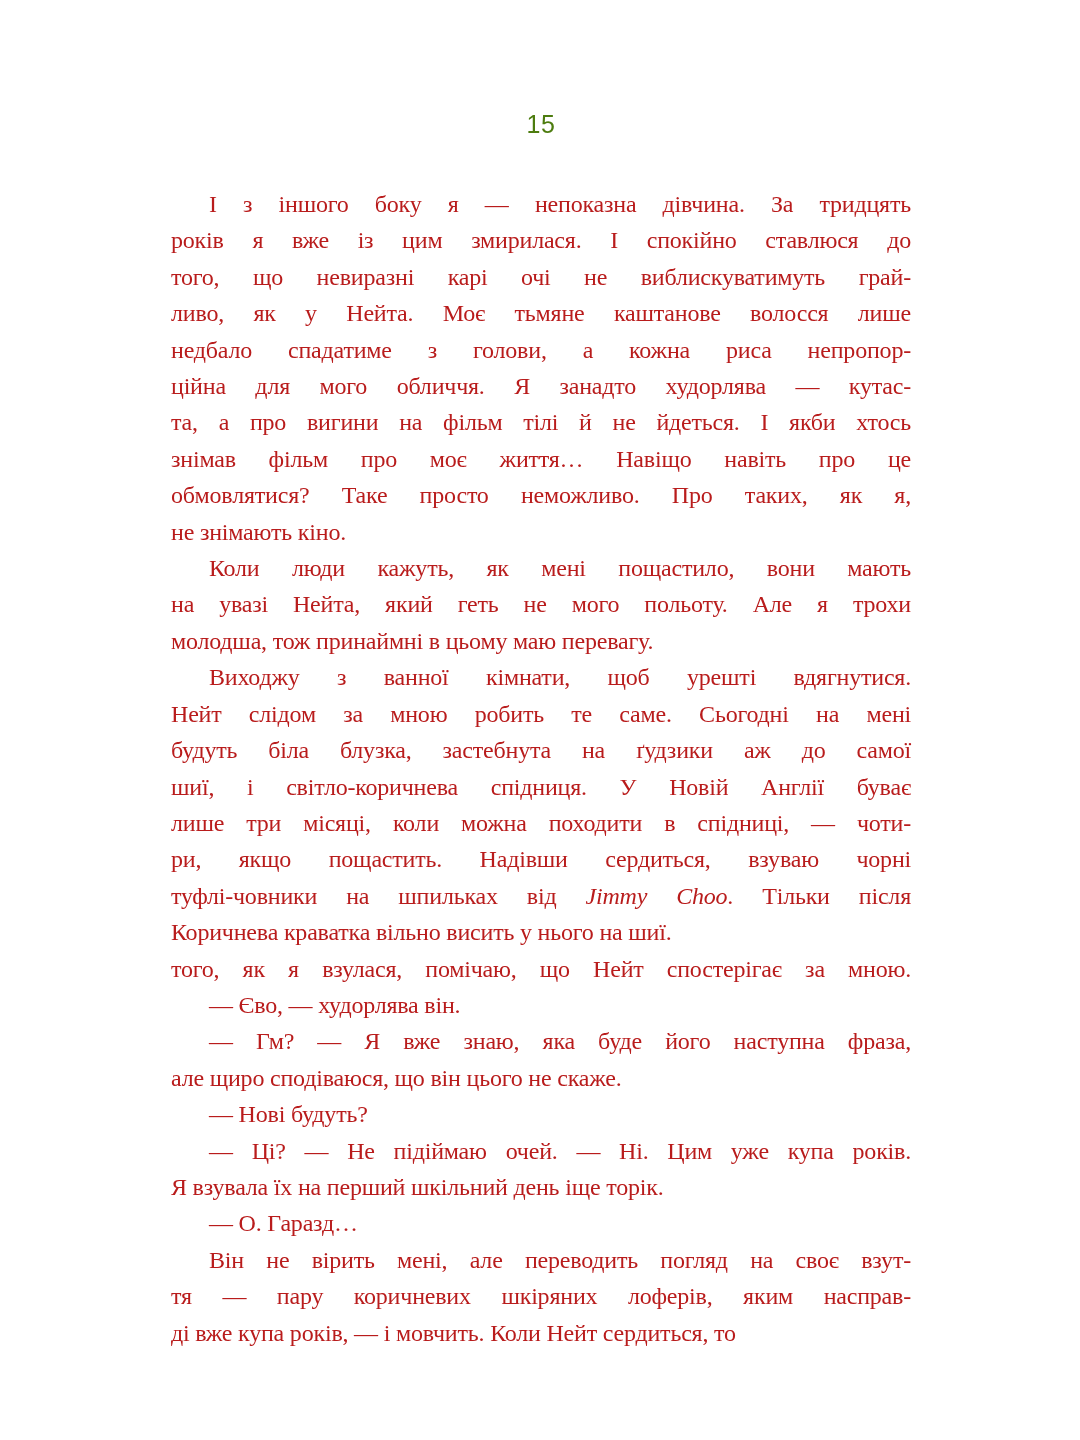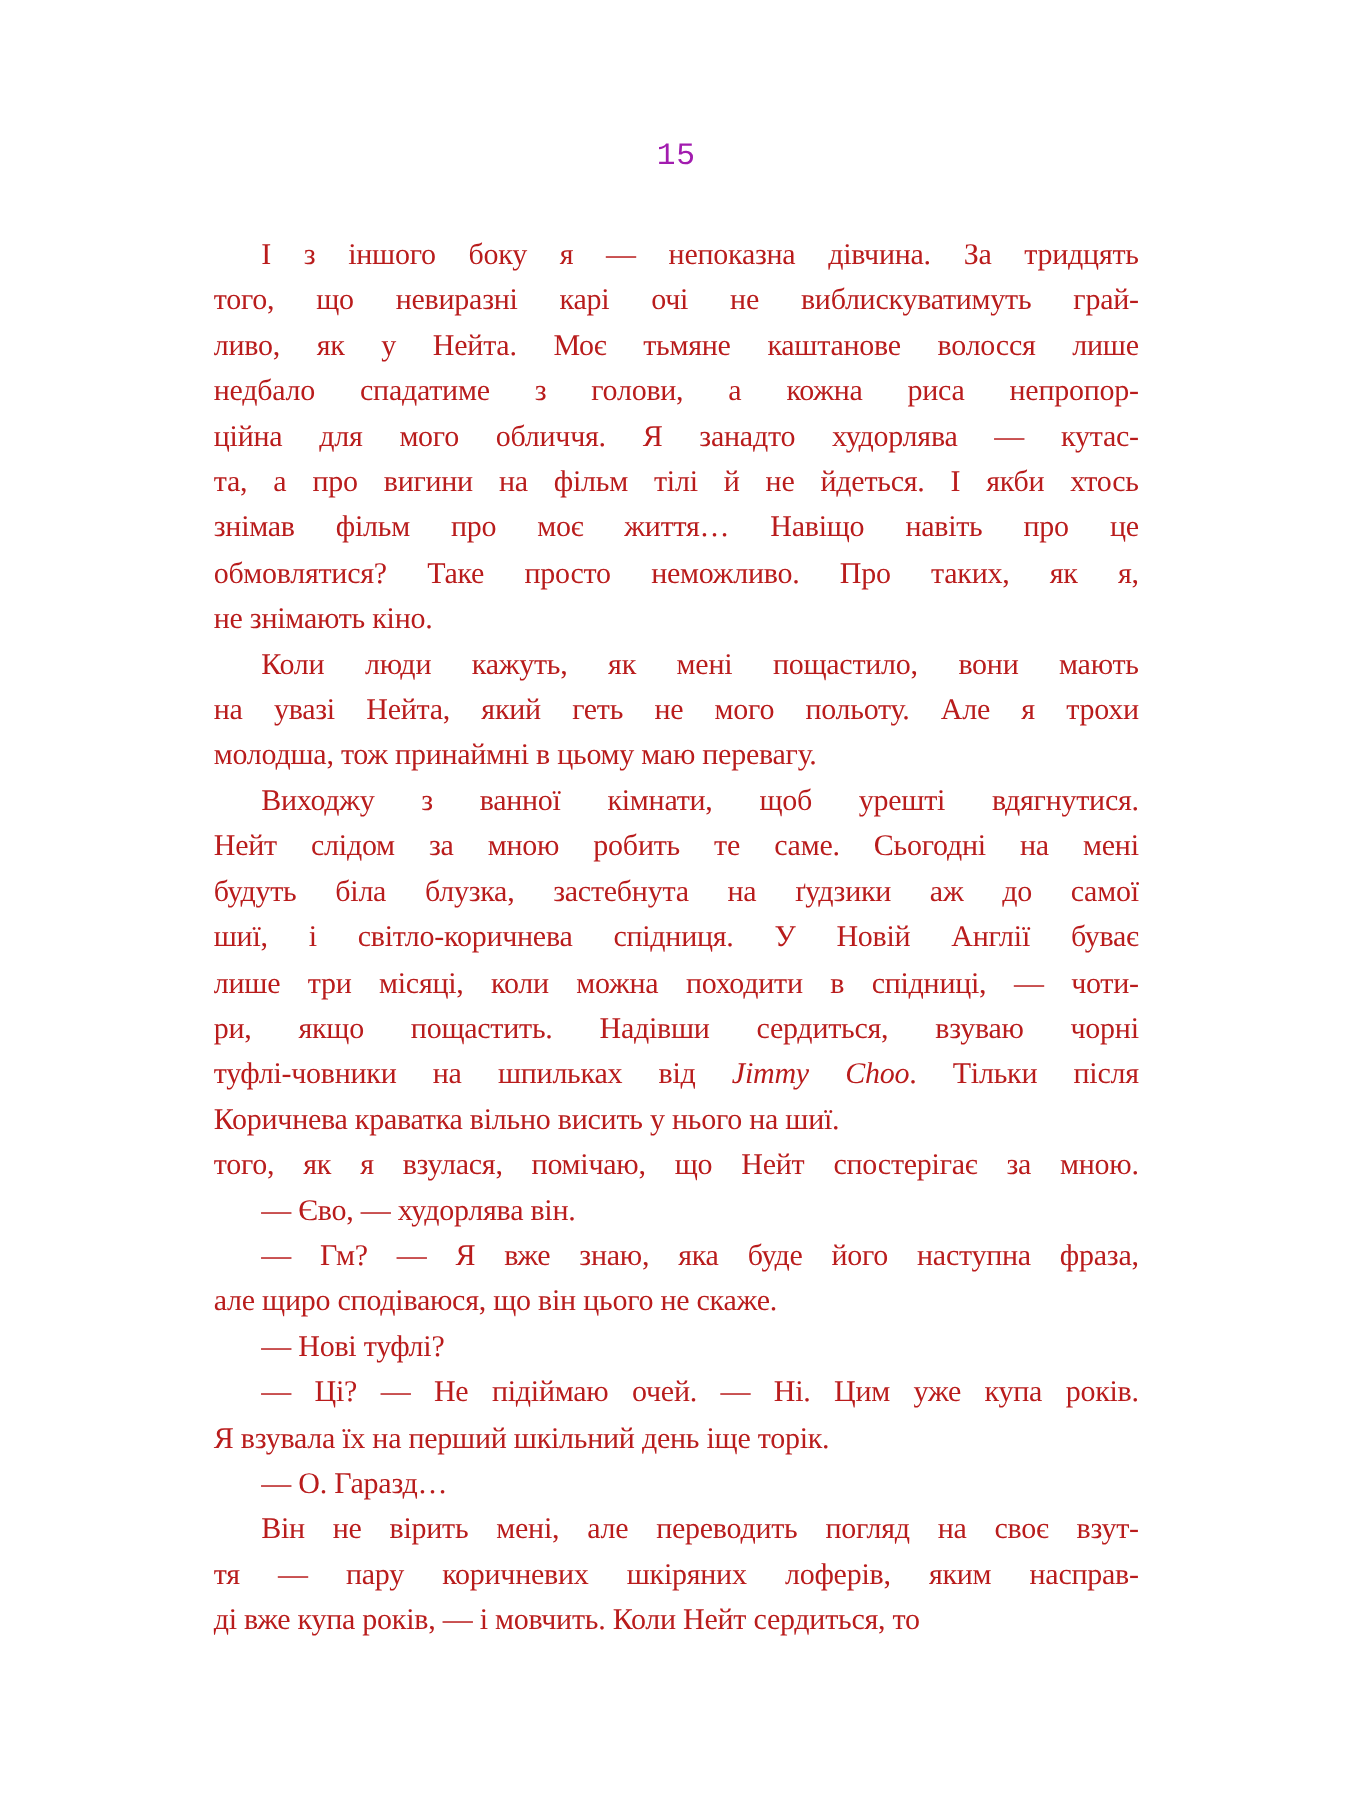--- a/index.html
+++ b/index.html
@@ -14,24 +14,24 @@
     background: #ffffff;
     overflow: hidden;
     font-family: "Liberation Serif", serif;
   }
   .page-number {
     position: absolute;
     top: 110px;
     left: 171px;
     width: 740px;
     text-align: center;
-    font-family: Liberation Mono, monospace;
+    font-family: Liberation Sans, sans-serif;
     font-size: 25px;
     font-weight: 400;
-    color: #a21caf;
+    color: #4d7c0f;
     letter-spacing: 0.5px;
   }
   .text-block {
     position: absolute;
     top: 186px;
     left: 171px;
     width: 740px;
     color: #b91c1c;
     font-size: 24px;
     line-height: 36.4px;
@@ -57,20 +57,21 @@
   }
 </style>
 </head>
 <body>
 
 <div class="book-page">
   <div class="page-number">15</div>
   <div class="text-block">
       <div class="paragraph">
         <div class="line first">І з іншого боку я — непоказна дівчина. За тридцять</div>
+        <div class="line">років я вже із цим змирилася. І спокійно ставлюся до</div>
         <div class="line">того, що невиразні карі очі не виблискуватимуть грай-</div>
         <div class="line">ливо, як у Нейта. Моє тьмяне каштанове волосся лише</div>
         <div class="line">недбало спадатиме з голови, а кожна риса непропор-</div>
         <div class="line">ційна для мого обличчя. Я занадто худорлява — кутас-</div>
         <div class="line">та, а про вигини на фільм тілі й не йдеться. І якби хтось</div>
         <div class="line">знімав фільм про моє життя… Навіщо навіть про це</div>
         <div class="line">обмовлятися? Таке просто неможливо. Про таких, як я,</div>
         <div class="line last">не знімають кіно.</div>
       </div>
       <div class="paragraph">
@@ -90,21 +91,21 @@
         <div class="line">того, як я взулася, помічаю, що Нейт спостерігає за мною.</div>
       </div>
       <div class="paragraph">
         <div class="line first last">— Єво, — худорлява він.</div>
       </div>
       <div class="paragraph">
         <div class="line first">— Гм? — Я вже знаю, яка буде його наступна фраза,</div>
         <div class="line last">але щиро сподіваюся, що він цього не скаже.</div>
       </div>
       <div class="paragraph">
-        <div class="line first last">— Нові туфлі?</div>
+        <div class="line first last">— Нові будуть?</div>
       </div>
       <div class="paragraph">
         <div class="line first">— Ці? — Не підіймаю очей. — Ні. Цим уже купа років.</div>
         <div class="line last">Я взувала їх на перший шкільний день іще торік.</div>
       </div>
       <div class="paragraph">
         <div class="line first last">— О. Гаразд…</div>
       </div>
       <div class="paragraph">
         <div class="line first">Він не вірить мені, але переводить погляд на своє взут-</div>

